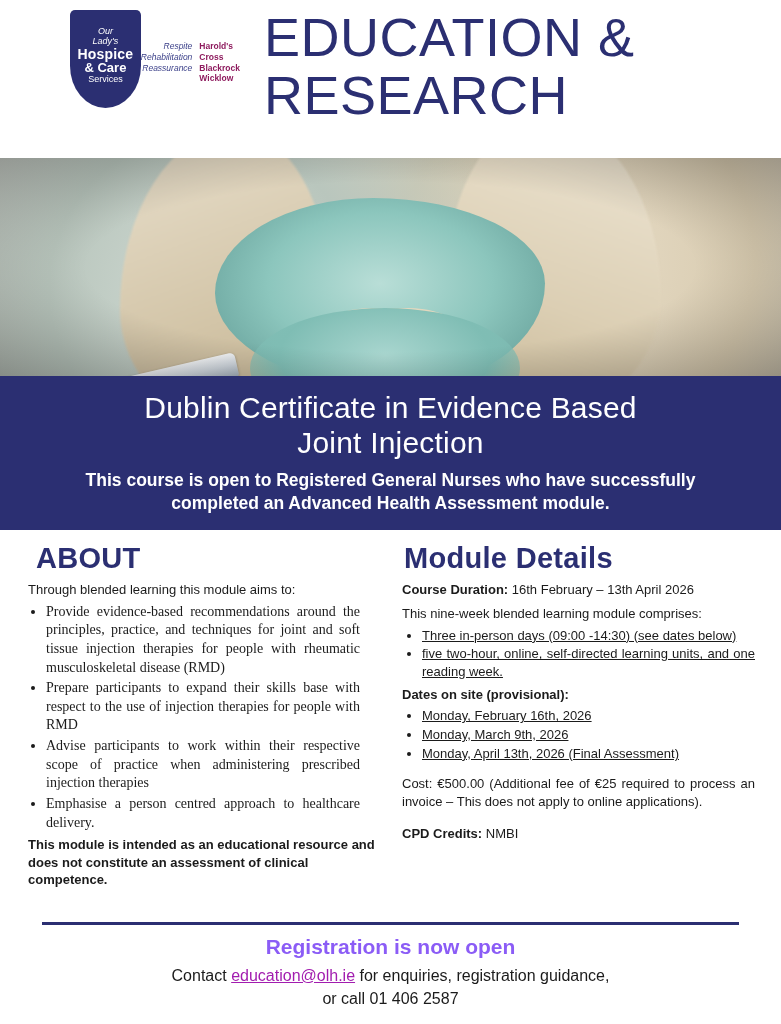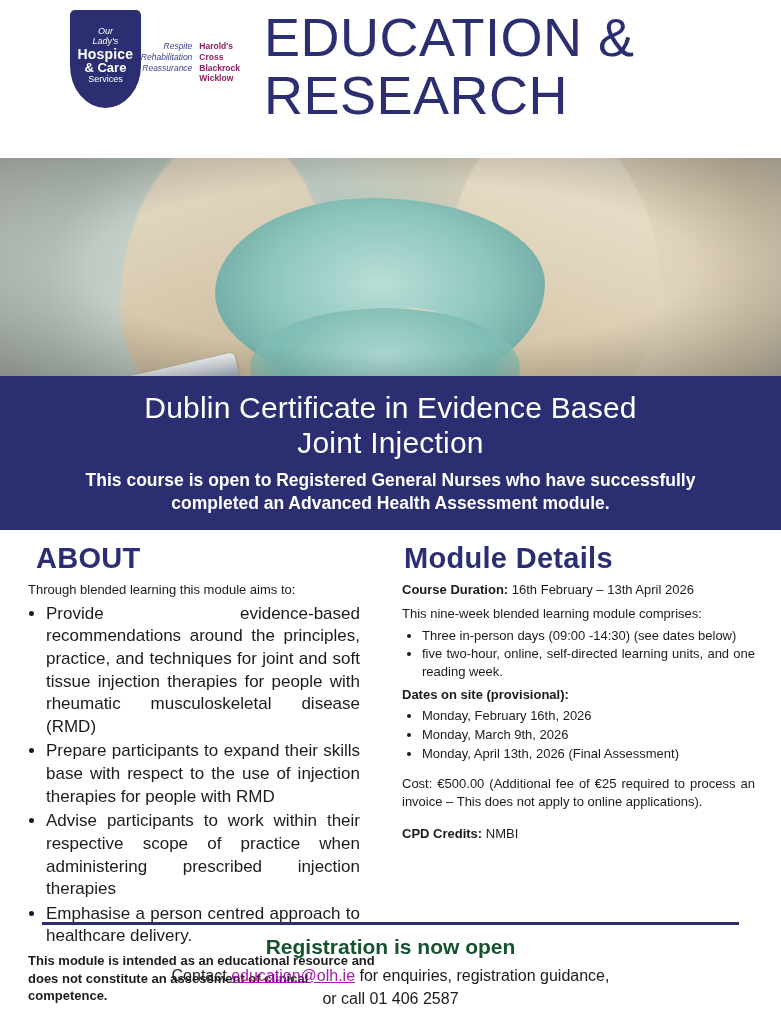--- a/index.html
+++ b/index.html
@@ -180,59 +180,61 @@
   h2.sec.right { margin-left: 2px; }
 
   .lead {
     font-size: 13px;
     margin: 0 0 4px 0;
     line-height: 1.35;
   }
   ul.bul {
     margin: 2px 16px 4px 0;
     padding-left: 18px;
-    font-size: 17px;
+    font-size: 14px;
     line-height: 1.33;
     text-align: justify;
+    font-family: Liberation Serif, serif;
   }
   ul.bul li { margin-bottom: 2px; }
   .bold-note {
     font-size: 13px;
     font-weight: bold;
     line-height: 1.36;
     margin-top: 4px;
     text-align: left;
   }
 
   .r-line { font-size: 13px; line-height: 1.4; margin: 6px 0 0 0; }
   .r-line .lbl { font-weight: bold; }
   ul.rbul {
     margin: 3px 0 2px 0;
     padding-left: 20px;
     font-size: 13px;
     line-height: 1.35;
+    text-decoration: underline;
   }
   ul.rbul li { margin-bottom: 1px; }
   ul.rbul.just li { text-align: justify; }
   .cost { font-size: 13px; line-height: 1.4; text-align: justify;}
 
   
   .footer {
     position: absolute;
     left: 0; right: 0; bottom: 0;
     padding: 8px 20px 14px 20px;
     text-align: center;
   }
   .rule {
     height: 3px;
     background: #2b2f72;
     margin: 0 22px 10px 22px;
   }
   .reg {
-    color: #14532d;
+    color: #8b5cf6;
     font-size: 21px;
     font-weight: bold;
     margin-bottom: 5px;
   }
   .contact {
     color: #1b1b1b;
     font-size: 16px;
     line-height: 1.45;
   }
   .contact a {

